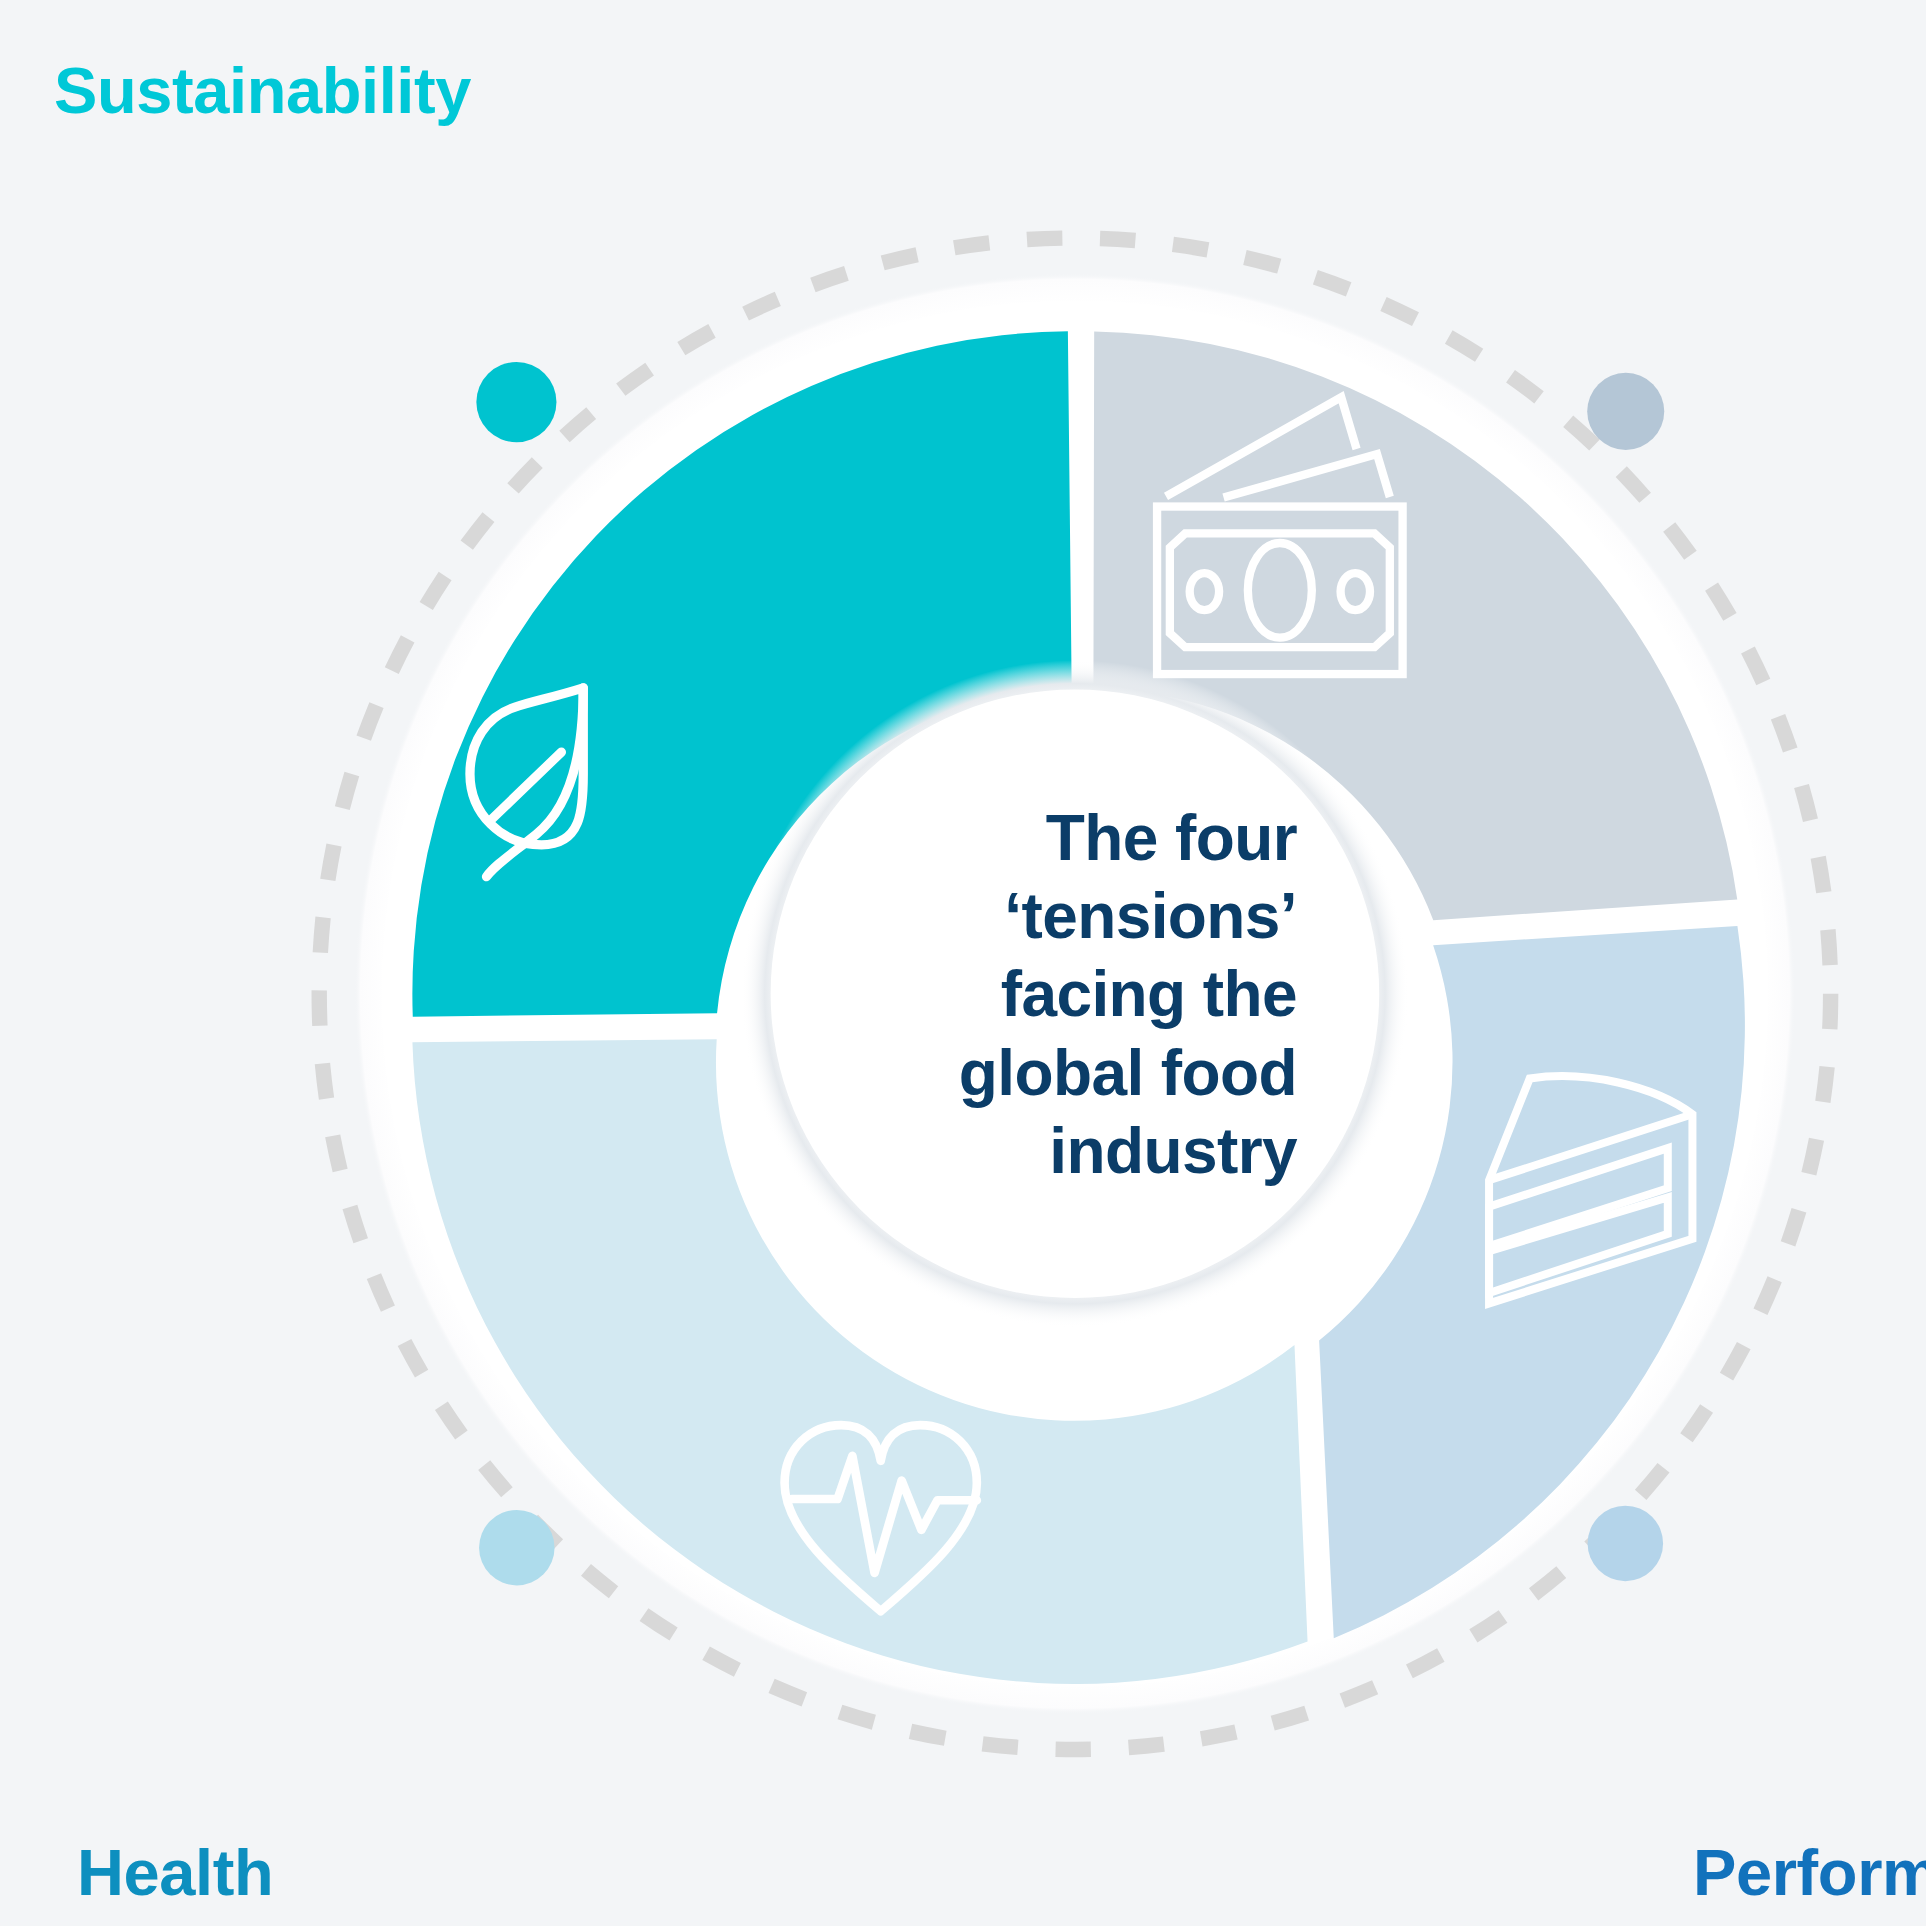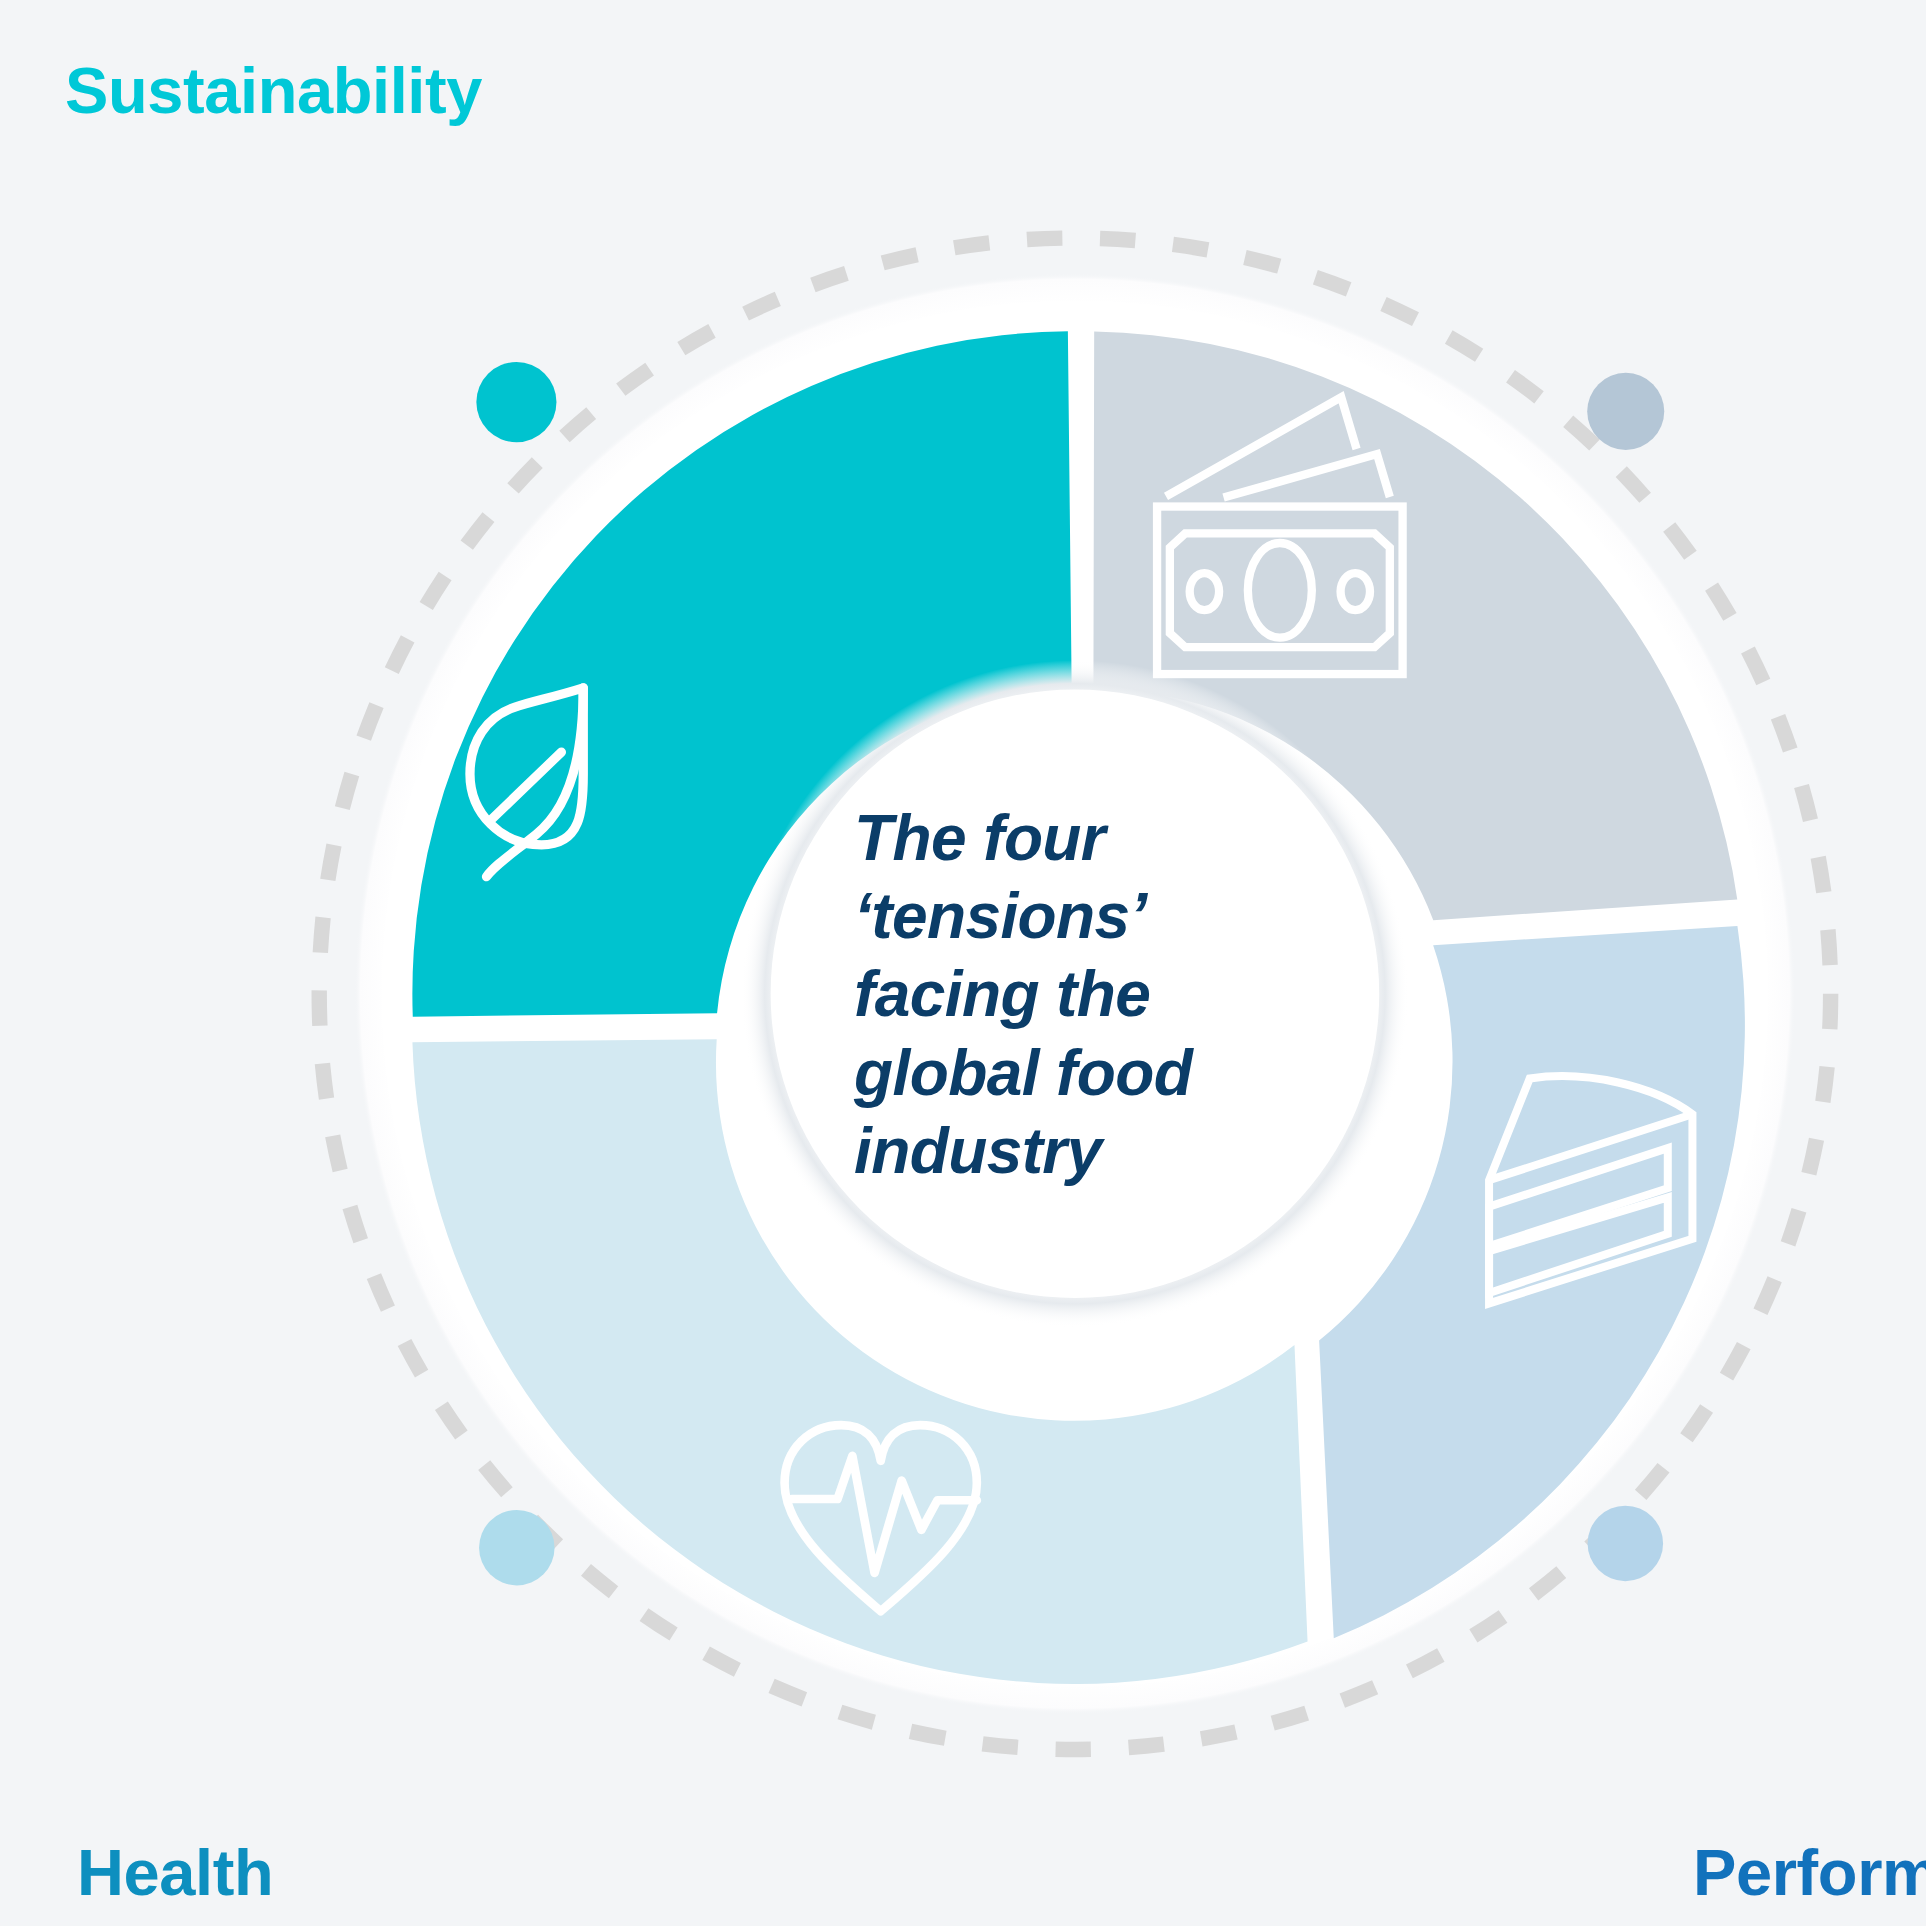--- a/index.html
+++ b/index.html
@@ -26,44 +26,43 @@
 
   .corner-label {
     position: absolute;
     font-weight: bold;
     font-size: 65px;
     letter-spacing: -0.4px;
     line-height: 1;
     white-space: nowrap;
     user-select: none;
   }
-  #label-sustainability { left: 65px;  top: 58px; }
+  #label-sustainability { left: 54px;  top: 58px; }
   #label-health         { left: 65px;  bottom: 54px; }
   #label-performance    { right: 65px; bottom: 54px; text-align: right; }
 
   #wheel {
     position: absolute;
     left: 0;
     top: 0;
     width: 2151px;
     height: 1959px;
   }
 
   #center-text {
     position: absolute;
     left: 854px;
     top: 779px;
     width: 443px;
     height: 431px;
     display: flex;
     align-items: center;
     justify-content: center;
-    text-align: left;
+    text-align: right;
     pointer-events: none;
-    font-style: italic;
   }
   #center-text p {
     margin: 0;
     font-family: "Liberation Sans", sans-serif;
     font-weight: bold;
     font-size: 64px;
     line-height: 1.22;
     color: #0B3D68;
     letter-spacing: -0.6px;
   }

